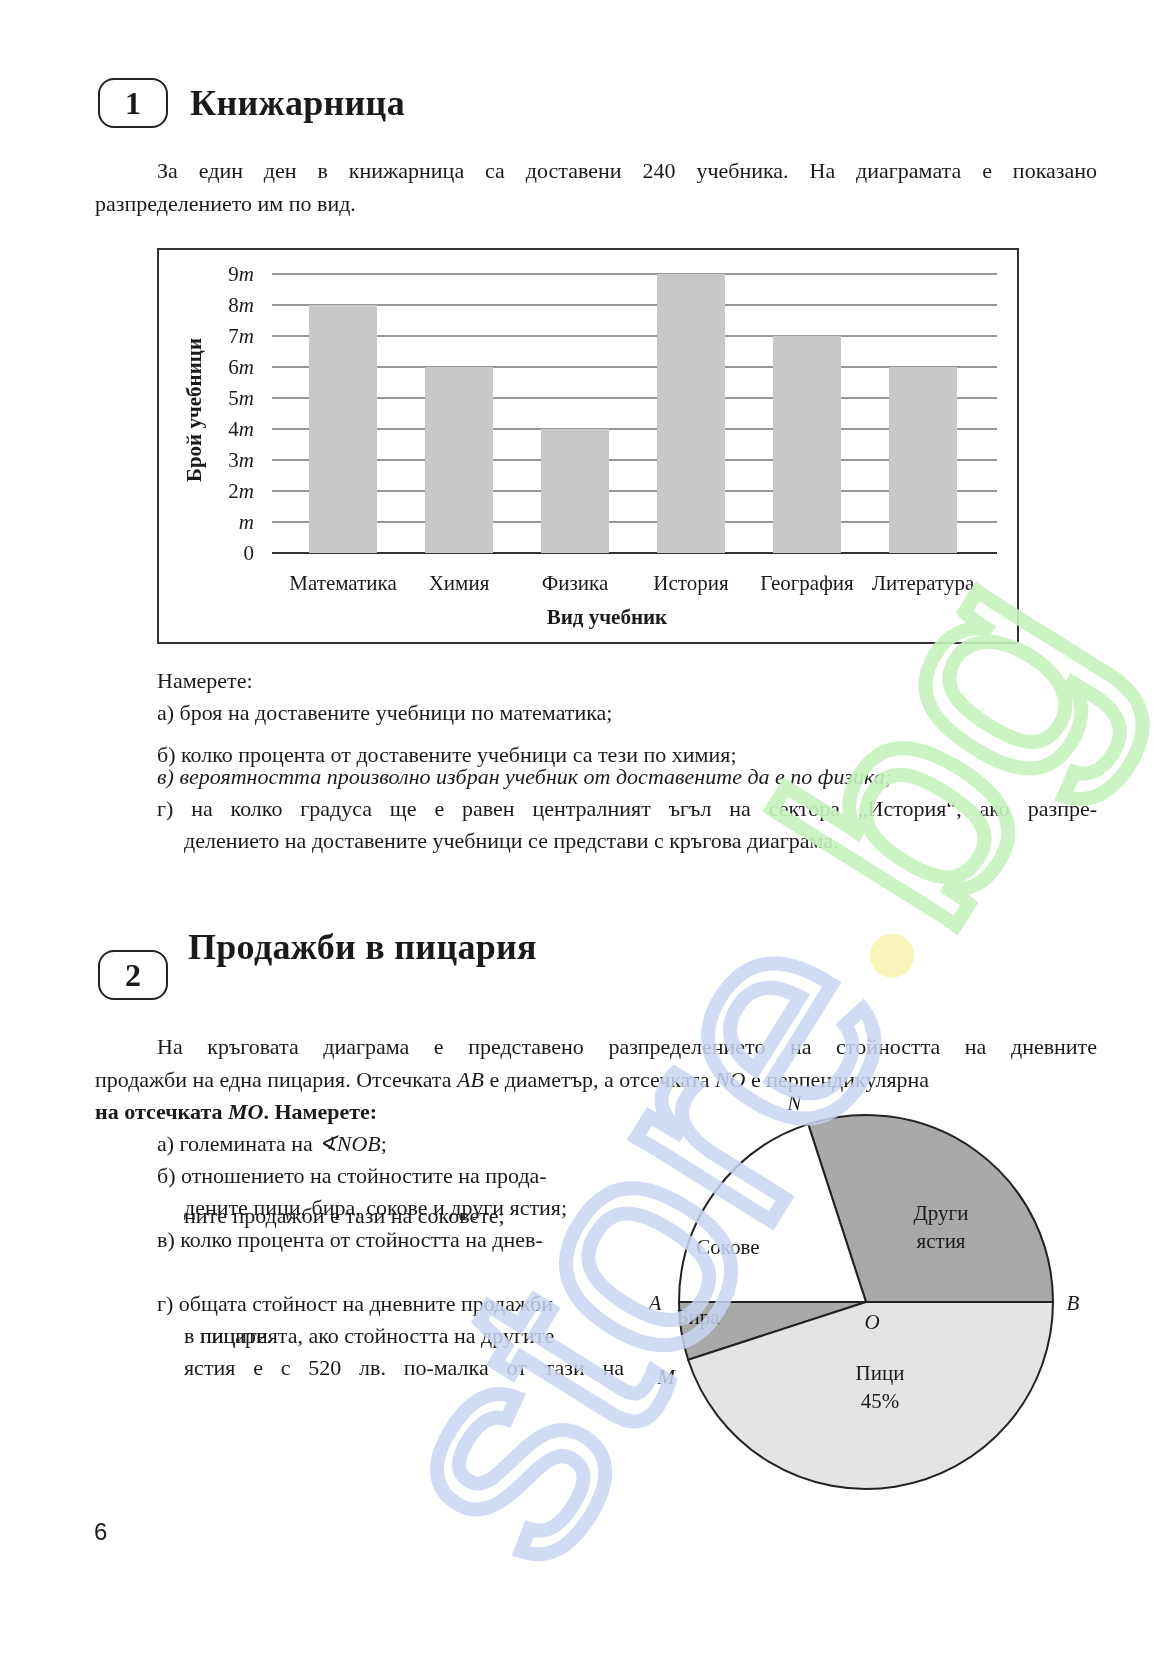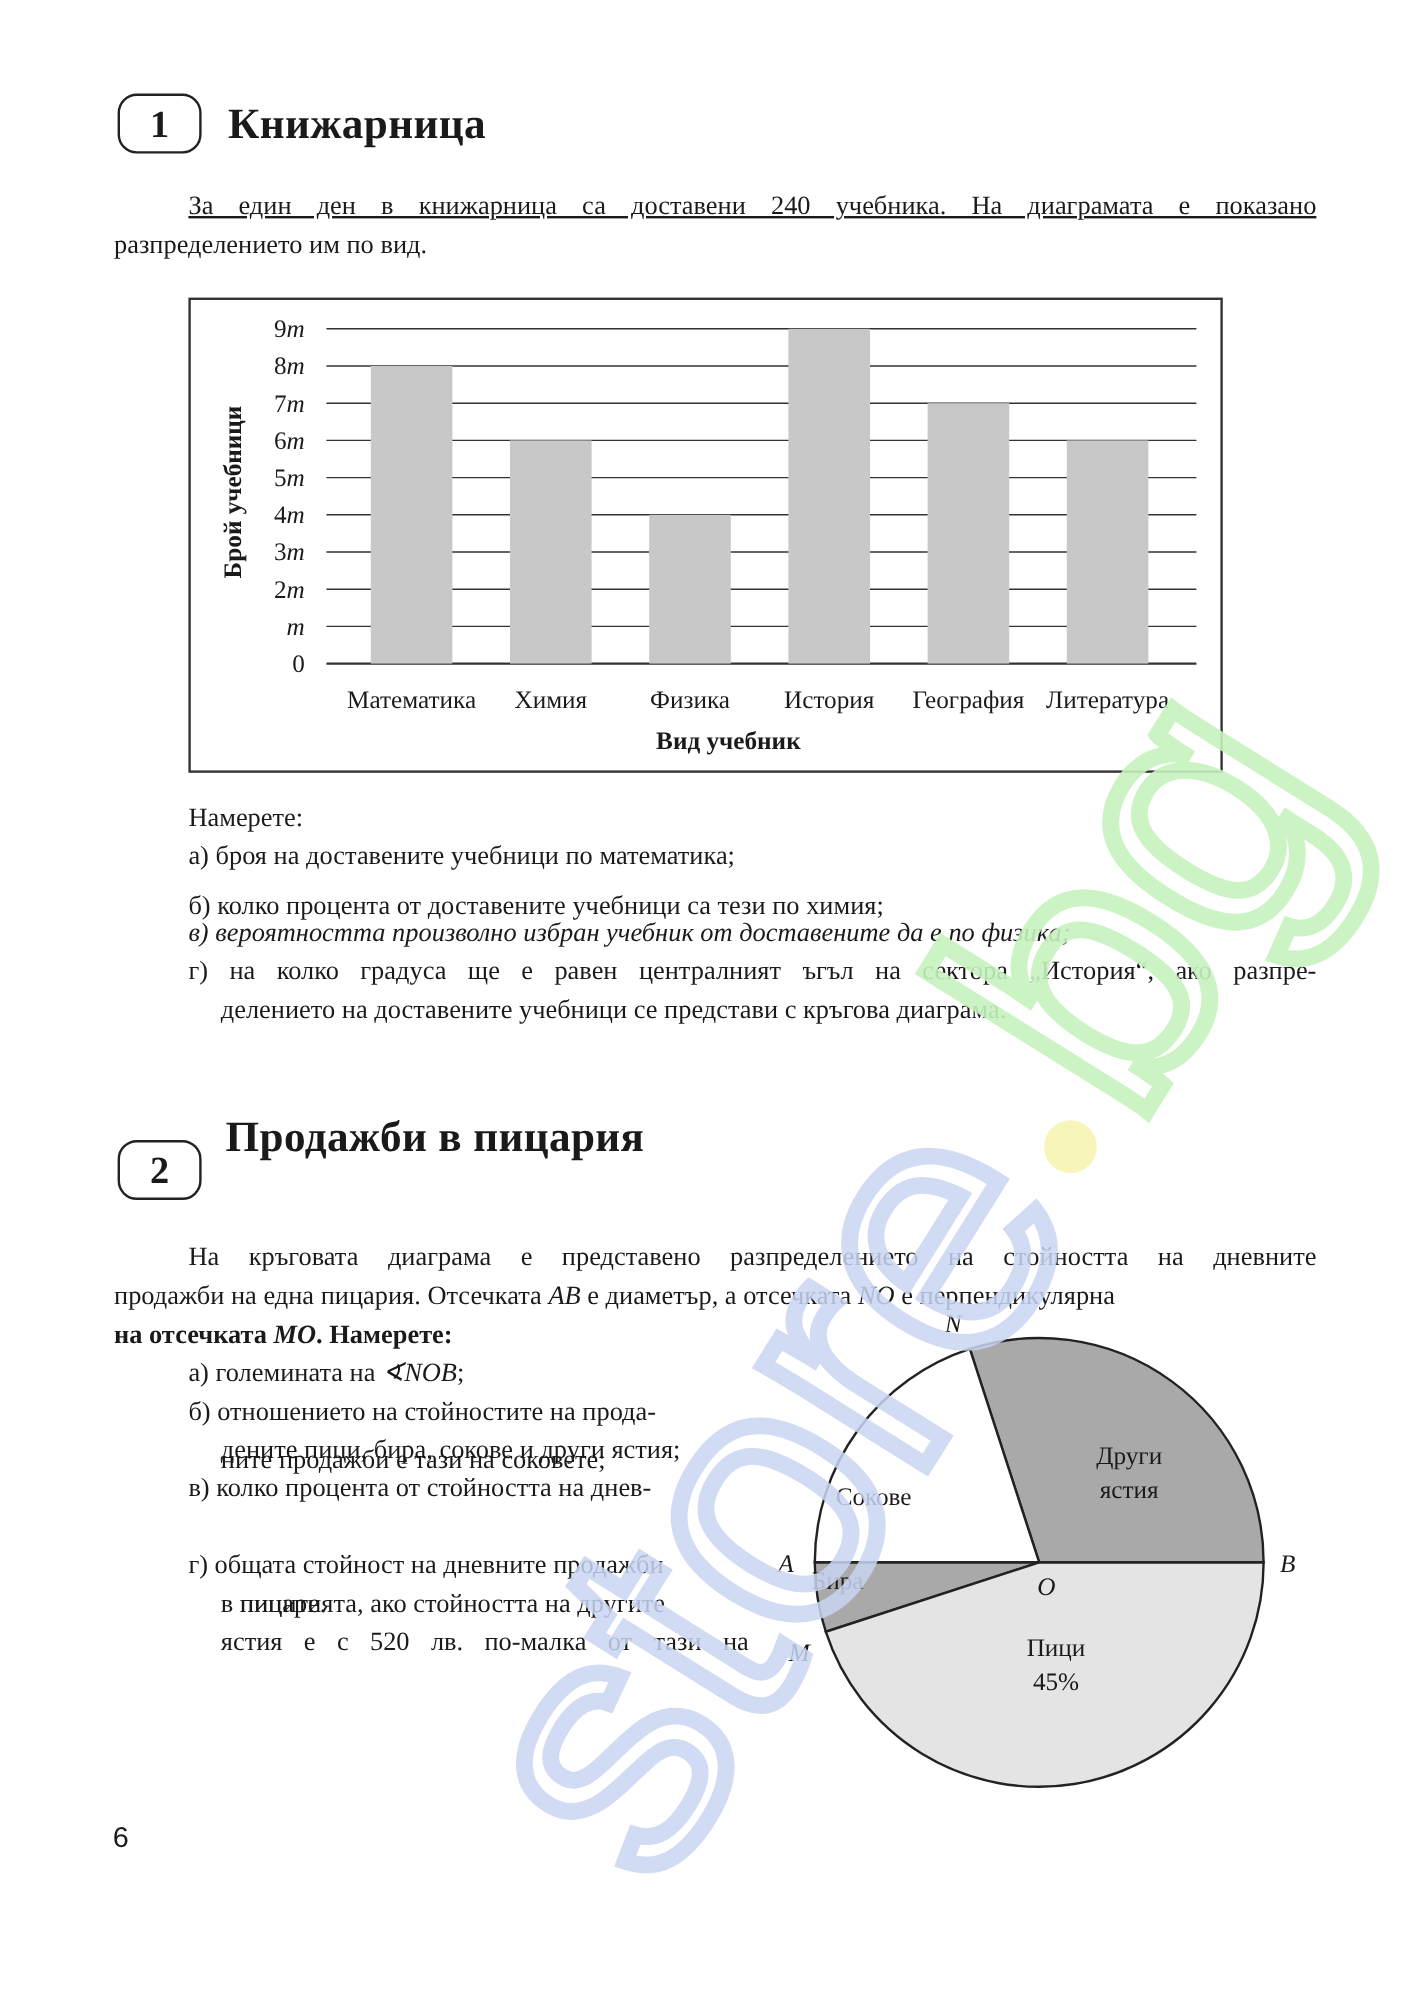--- a/index.html
+++ b/index.html
@@ -19,21 +19,21 @@
   .just { text-align:justify; text-align-last:justify; }
 </style>
 </head>
 <body>
 
 <div class="num-badge" style="left:98px;top:78px;">
     <span>1</span>
   </div>
 <div class="title" style="left:190px;top:82px;">Книжарница</div>
 
-<div class="line" style="left:157px;top:156px;width:940px;text-decoration:underline;">
+<div class="line" style="left:157px;top:156px;width:940px;">
     <span class="just" style="display:block;width:940px;">За един ден в книжарница са доставени 240 учебника. На диаграмата е показано</span>
   </div>
 <div class="line" style="left:95px;top:189px;text-align:right;">разпределението им по вид.</div>
 
 <div class="chart-box"></div>
 <svg class="abs" style="left:0;top:0;" width="1170" height="700" id="barsvg">
   <g id="bar-grid">
       <line x1="272" x2="997" y1="553" y2="553" stroke="#333" stroke-width="2"></line>
       <line x1="272" x2="997" y1="522" y2="522" stroke="#333" stroke-width="1.2"></line>
       <line x1="272" x2="997" y1="491" y2="491" stroke="#333" stroke-width="1.2"></line>

